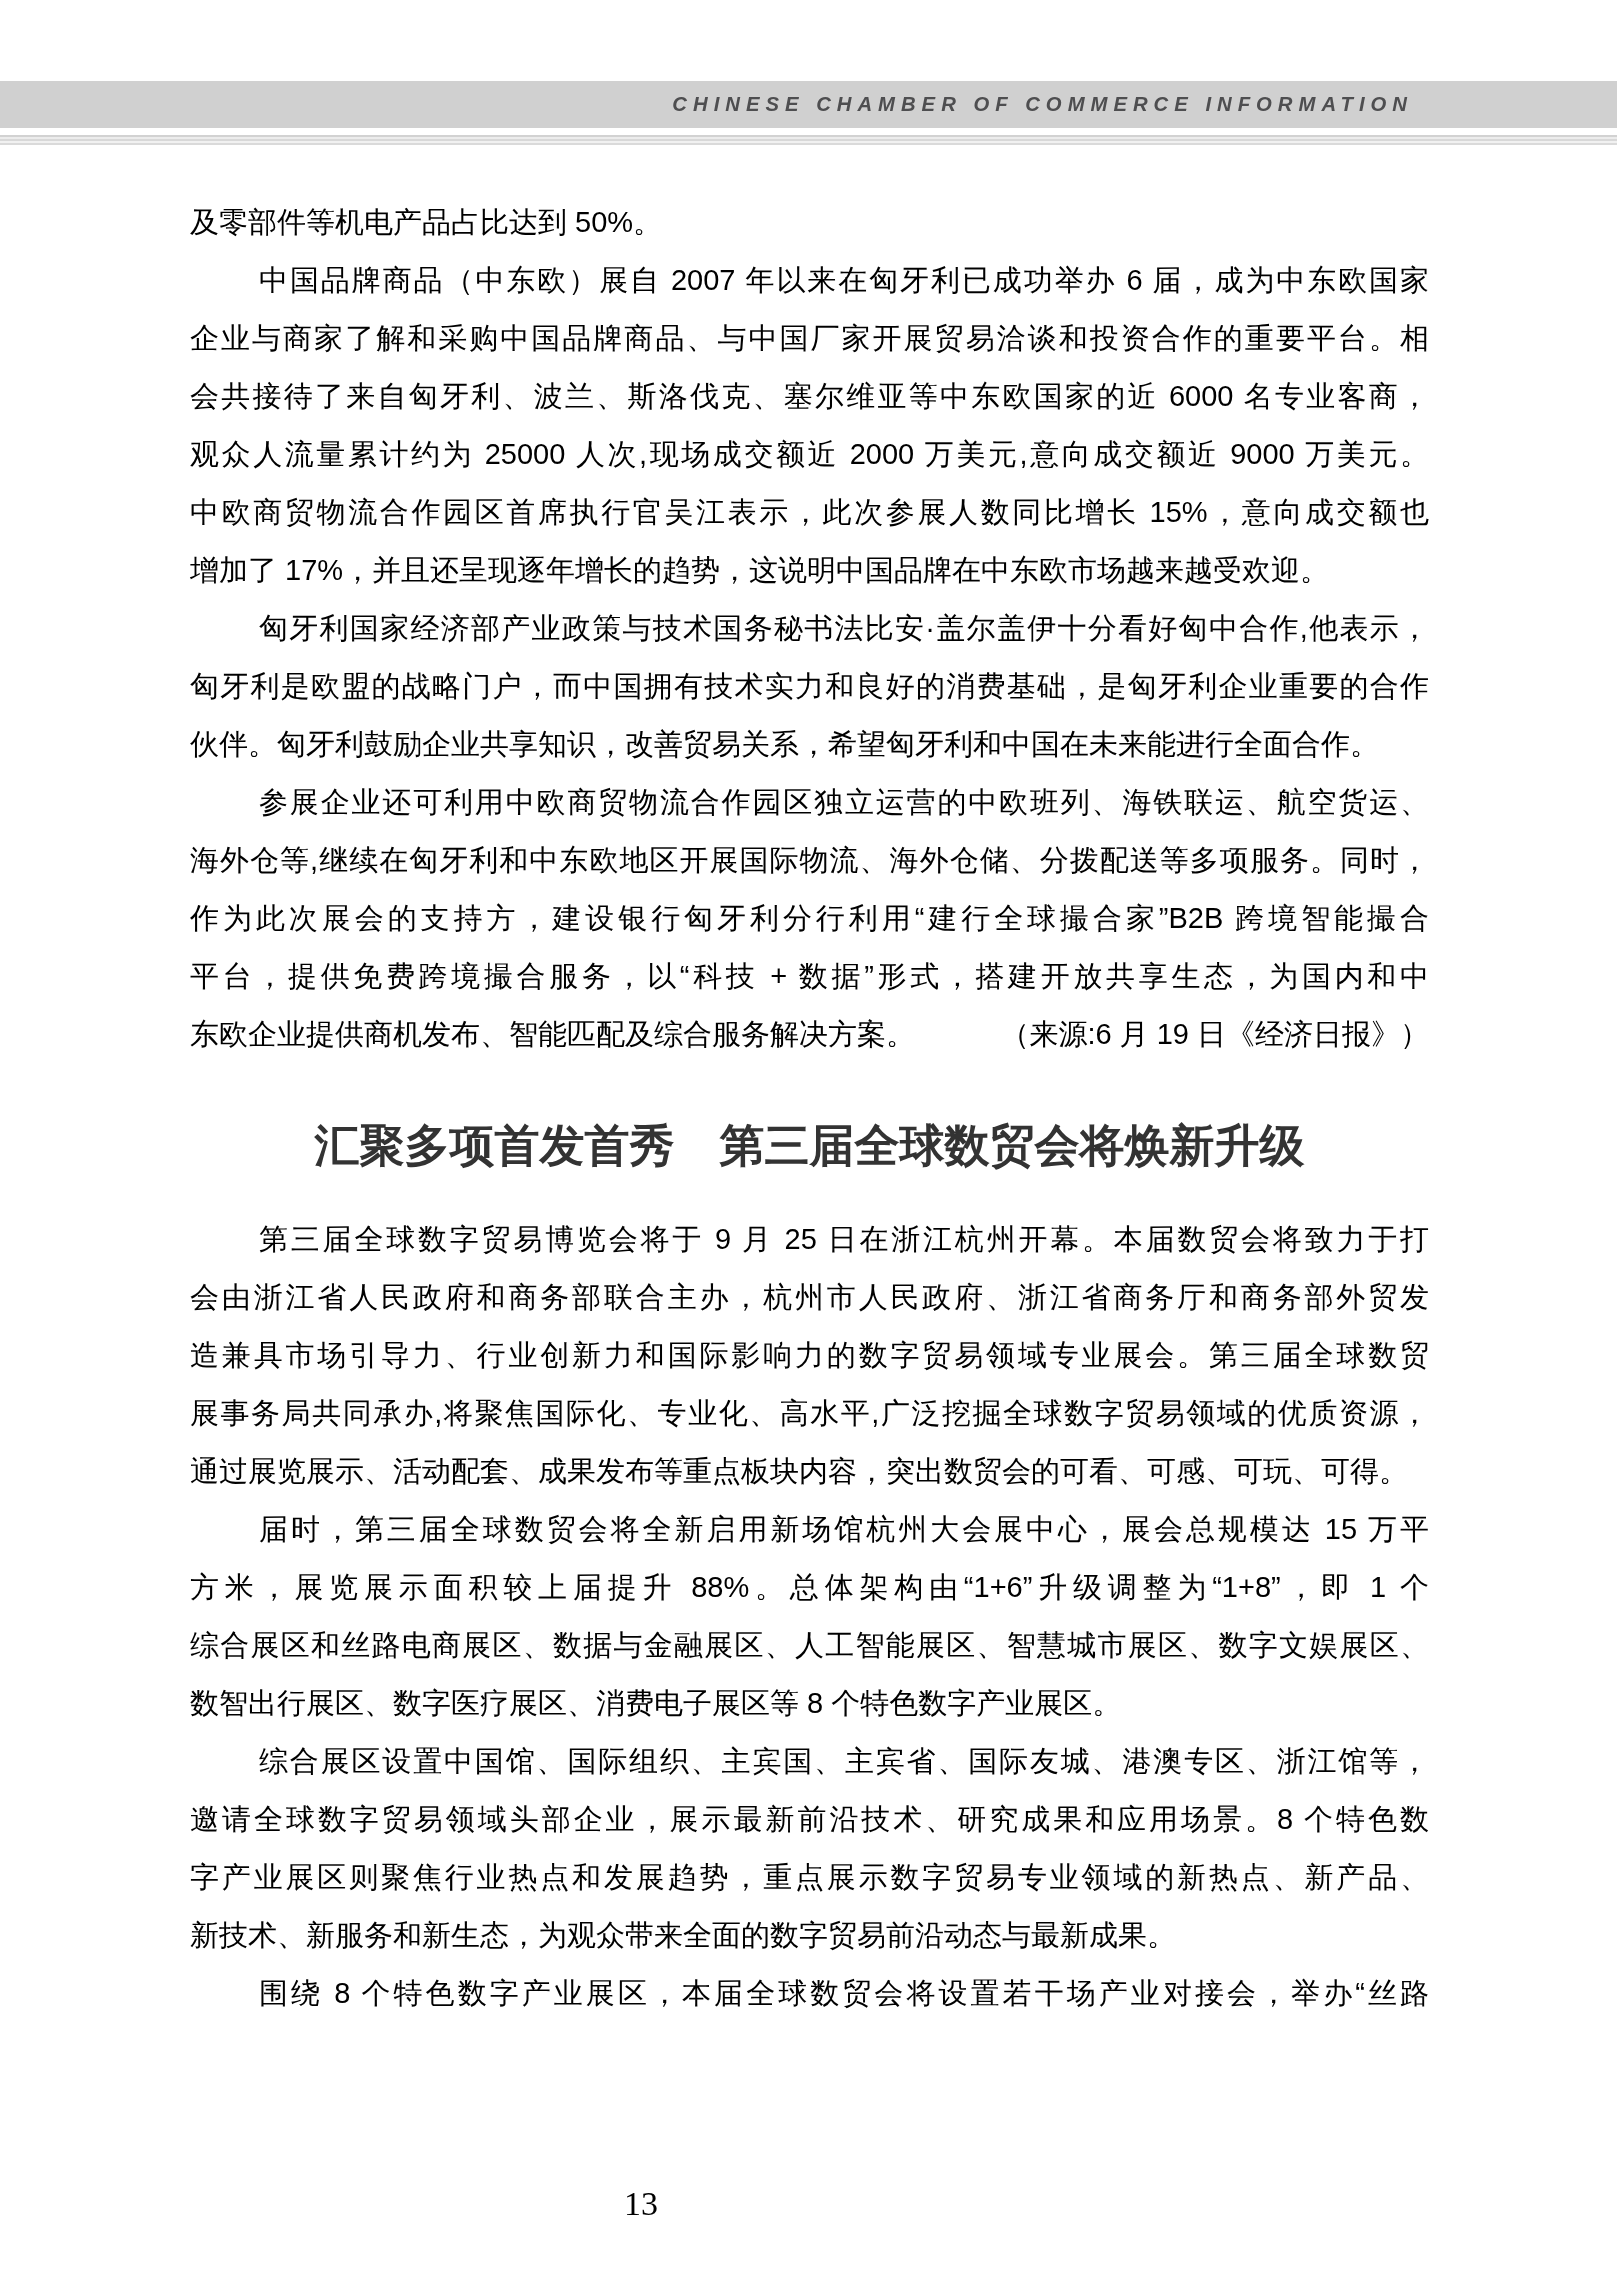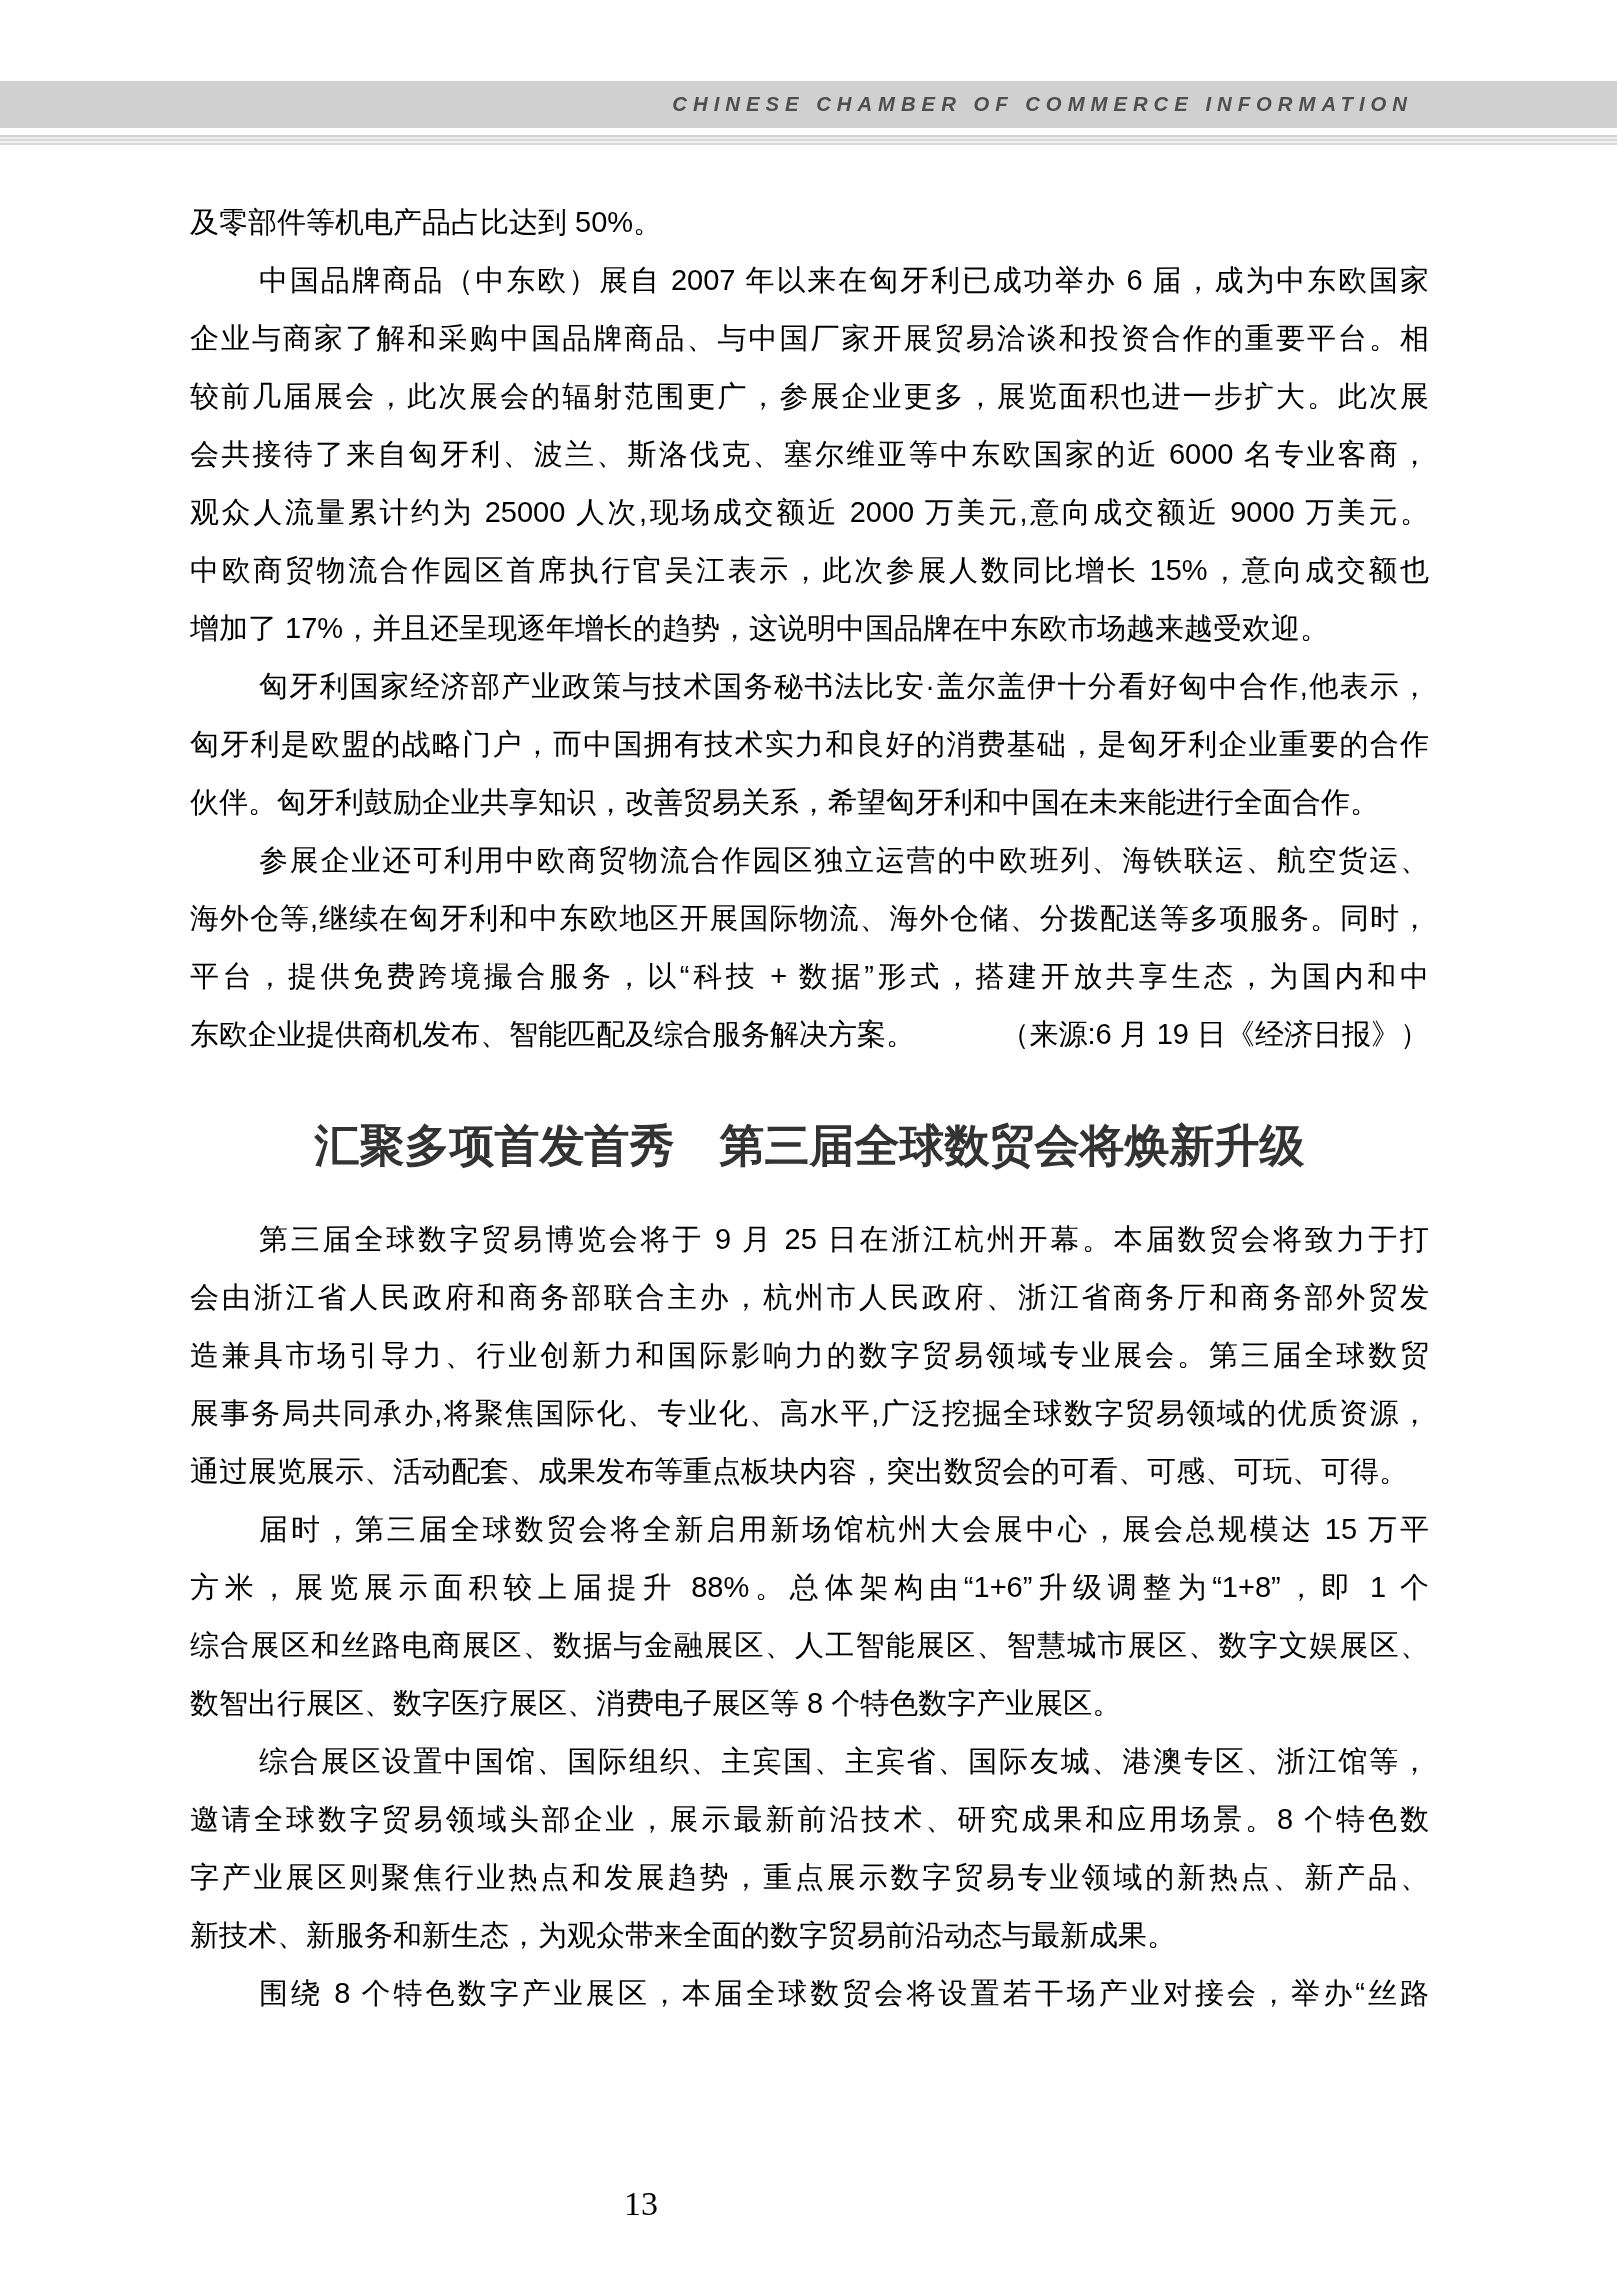--- a/index.html
+++ b/index.html
@@ -107,30 +107,30 @@
   <div class="header-band">
     <span class="header-band-text">CHINESE CHAMBER OF COMMERCE INFORMATION</span>
   </div>
 
   <div class="header-strip"></div>
 
   <div class="article-body" id="article-body">
       <div class="line">及零部件等机电产品占比达到 50%。</div>
       <div class="line indent fill">中国品牌商品（中东欧）展自 2007 年以来在匈牙利已成功举办 6 届，成为中东欧国家</div>
       <div class="line fill">企业与商家了解和采购中国品牌商品、与中国厂家开展贸易洽谈和投资合作的重要平台。相</div>
-      <div class="line fill">较前几届展会，此次展会的辐射范围更广，参展企业更多，展览面积也进一步扩大。此次展</div>
       <div class="line fill">会共接待了来自匈牙利、波兰、斯洛伐克、塞尔维亚等中东欧国家的近 6000 名专业客商，</div>
       <div class="line fill">观众人流量累计约为 25000 人次,现场成交额近 2000 万美元,意向成交额近 9000 万美元。</div>
       <div class="line fill">中欧商贸物流合作园区首席执行官吴江表示，此次参展人数同比增长 15%，意向成交额也</div>
       <div class="line">增加了 17%，并且还呈现逐年增长的趋势，这说明中国品牌在中东欧市场越来越受欢迎。</div>
       <div class="line indent fill">匈牙利国家经济部产业政策与技术国务秘书法比安·盖尔盖伊十分看好匈中合作,他表示，</div>
       <div class="line fill">匈牙利是欧盟的战略门户，而中国拥有技术实力和良好的消费基础，是匈牙利企业重要的合作</div>
       <div class="line">伙伴。匈牙利鼓励企业共享知识，改善贸易关系，希望匈牙利和中国在未来能进行全面合作。</div>
       <div class="line indent fill">参展企业还可利用中欧商贸物流合作园区独立运营的中欧班列、海铁联运、航空货运、</div>
       <div class="line fill">海外仓等,继续在匈牙利和中东欧地区开展国际物流、海外仓储、分拨配送等多项服务。同时，</div>
+      <div class="line fill">作为此次展会的支持方，建设银行匈牙利分行利用“建行全球撮合家”B2B 跨境智能撮合</div>
       <div class="line fill">平台，提供免费跨境撮合服务，以“科技 + 数据”形式，搭建开放共享生态，为国内和中</div>
       <div class="line split">
         <span>东欧企业提供商机发布、智能匹配及综合服务解决方案。</span>
         <span>（来源:6 月 19 日《经济日报》）</span>
       </div>
       <h2 class="section-heading">汇聚多项首发首秀　第三届全球数贸会将焕新升级</h2>
       <div class="line indent fill">第三届全球数字贸易博览会将于 9 月 25 日在浙江杭州开幕。本届数贸会将致力于打</div>
       <div class="line fill">会由浙江省人民政府和商务部联合主办，杭州市人民政府、浙江省商务厅和商务部外贸发</div>
       <div class="line fill">造兼具市场引导力、行业创新力和国际影响力的数字贸易领域专业展会。第三届全球数贸</div>
       <div class="line fill">展事务局共同承办,将聚焦国际化、专业化、高水平,广泛挖掘全球数字贸易领域的优质资源，</div>

